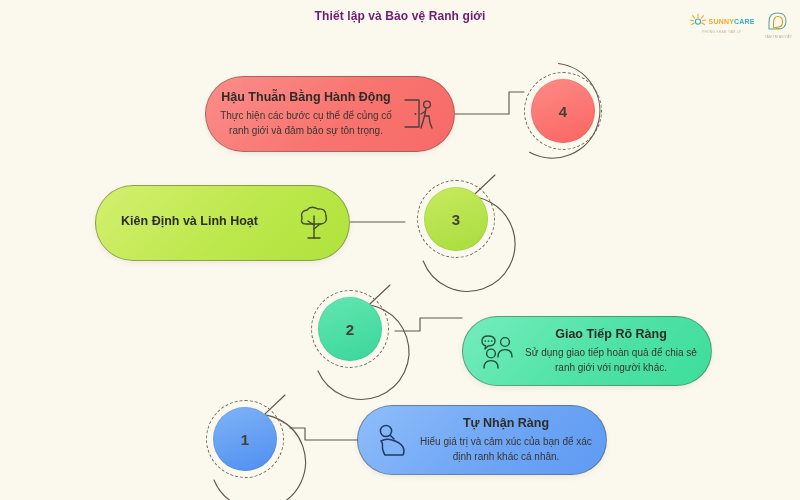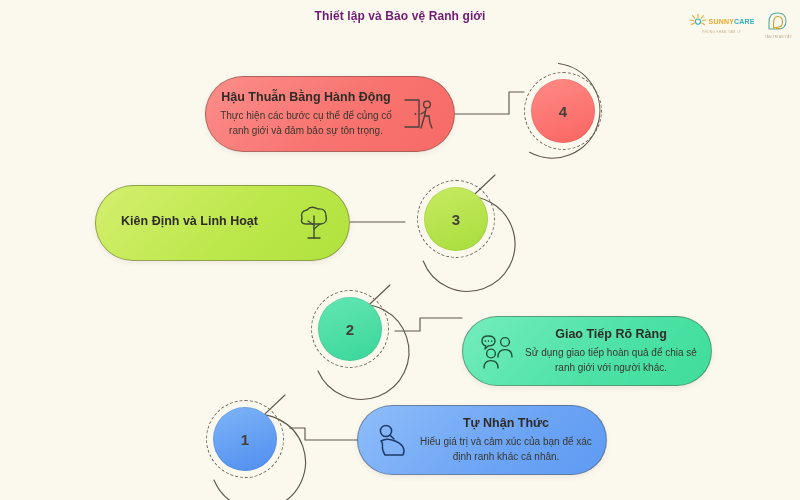--- a/index.html
+++ b/index.html
@@ -292,18 +292,18 @@
     <div class="card-icon">
       <svg width="40" height="40" viewBox="0 0 40 40">
         <g fill="none" stroke="#1f3a66" stroke-width="1.5" stroke-linecap="round" stroke-linejoin="round">
           <circle cx="13" cy="11" r="5.6"></circle>
           <line x1="17.2" y1="15.2" x2="21" y2="19"></line>
           <path d="M8 21 Q13 18 19 20 Q27 22 30 27 Q32 31 30 35 L12 35 Q9 30 9.5 26 Q10 23 8 21 Z"></path>
         </g>
       </svg>
     </div>
     <div class="card-text">
-      <div class="card-title">Tự Nhận Thức</div>
+      <div class="card-title">Tự Nhận Ràng</div>
       <div class="card-desc">Hiểu giá trị và cảm xúc của bạn để xác định ranh khác cá nhân.</div>
     </div>
   </div>
 
 </div>
 
 </body></html>

